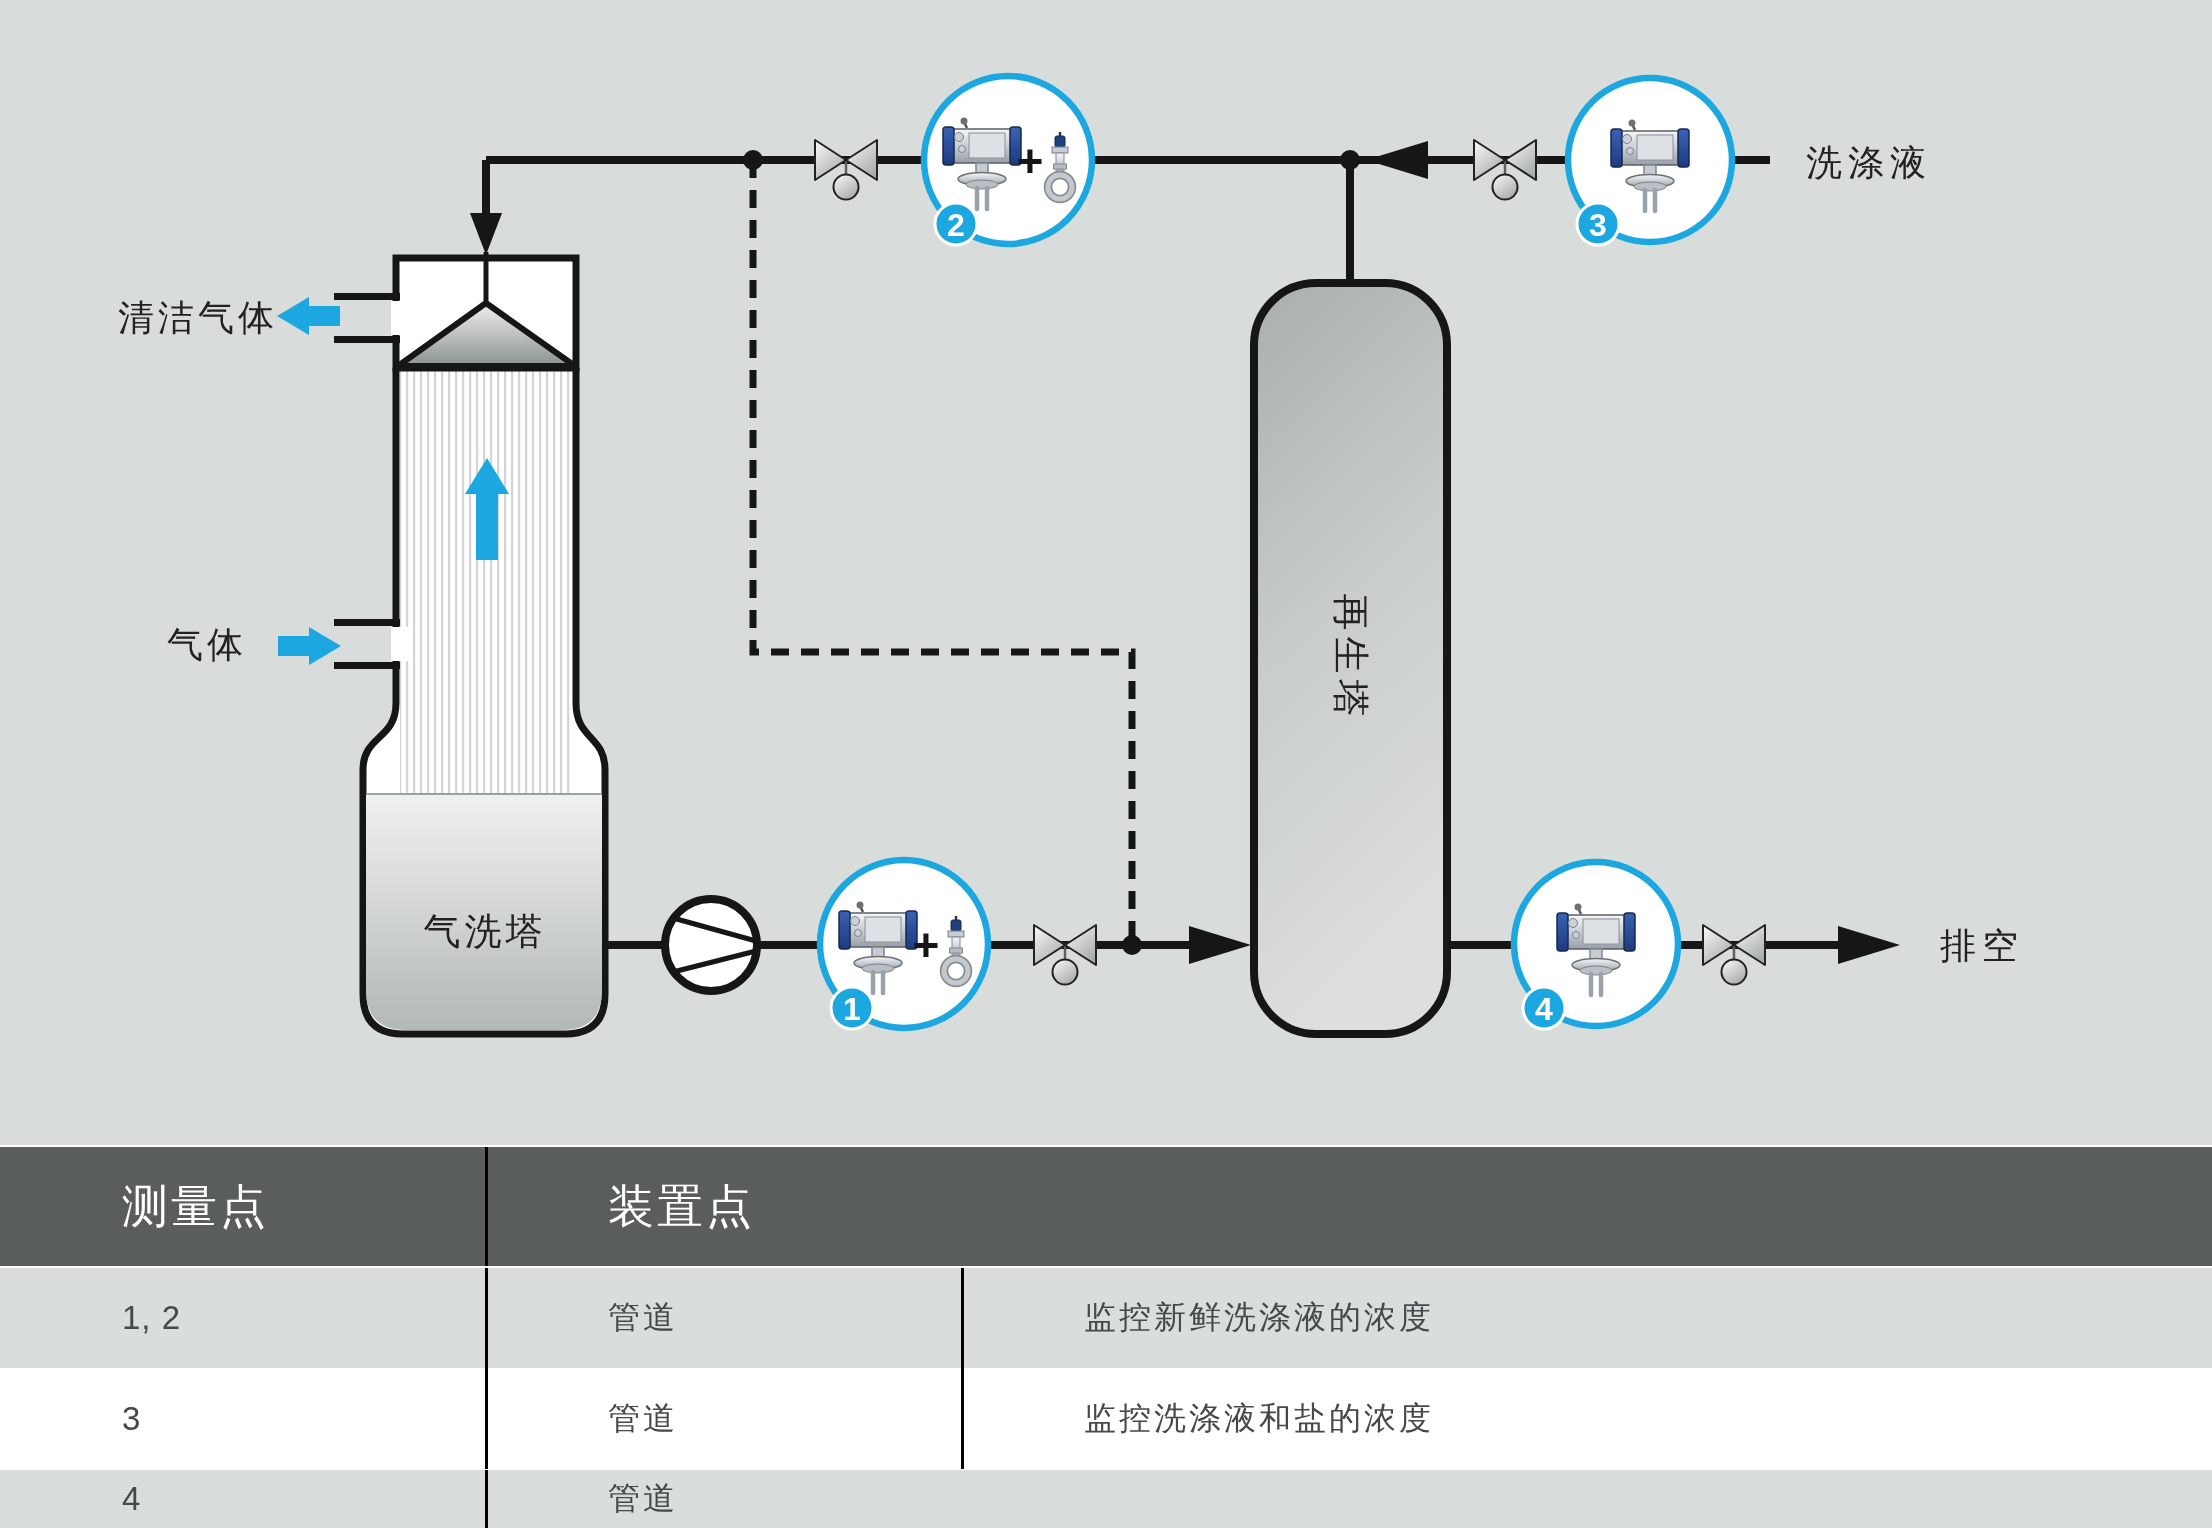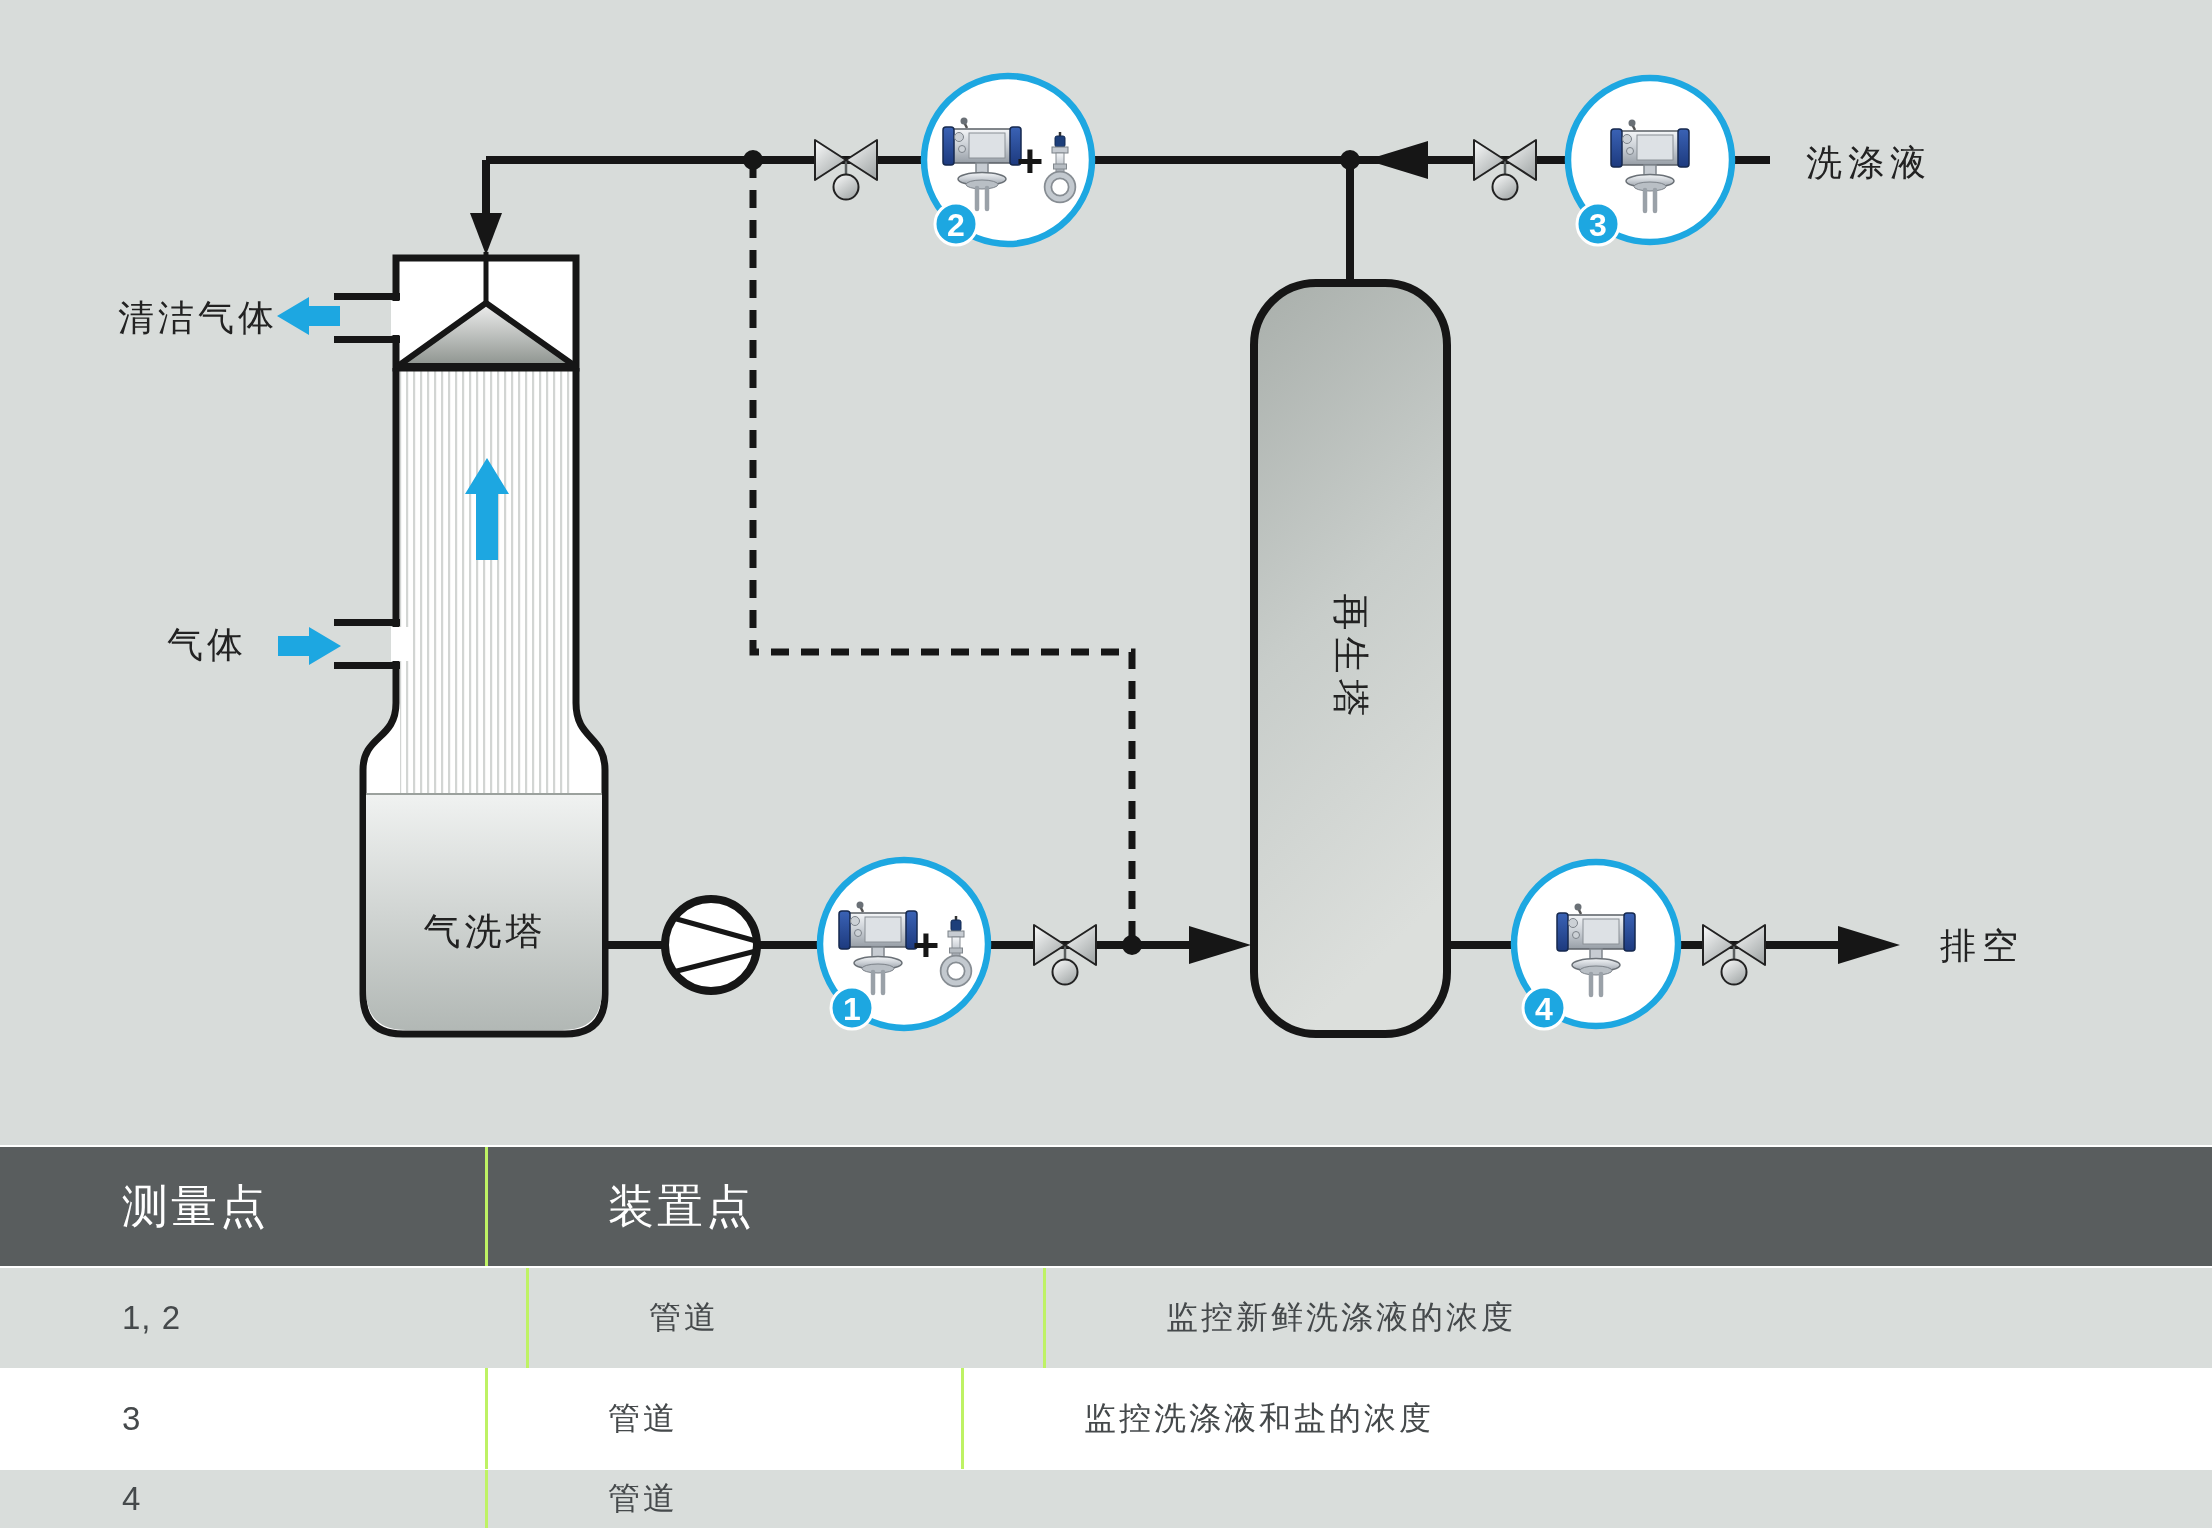--- a/index.html
+++ b/index.html
@@ -10,24 +10,24 @@
   .diagram-wrap svg{display:block;}
 
   
   .spec-table{margin-top:2px;}
   .trow{display:grid;grid-template-columns:485px 476px 1fr;}
   .cell{display:flex;align-items:center;padding-left:120px;box-sizing:border-box;
         font-size:32px;color:#45494b;
         font-family:"Liberation Serif","DejaVu Serif",serif;letter-spacing:3px;}
   .cell.num{font-family:"Liberation Sans","DejaVu Sans",sans-serif;font-size:33px;letter-spacing:1px;}
   .cell.c1{padding-left:122px;}
-  .cell.c2,.cell.c3{border-left:3px solid #bef264;}
+  .cell.c2,.cell.c3{border-left:3px solid #000000;}
   .thead{height:119px;background:#595d5e;margin-bottom:2px;}
   .thead .cell{color:#ffffff;font-size:46px;}
-  .row-a{height:100px;background:#d9dddb;gap:41px;}
+  .row-a{height:100px;background:#d9dddb;}
   .row-b{height:101px;background:#ffffff;}
   .row-c{height:58px;background:#d9dddb;margin-top:1px;}
 </style>
 </head>
 <body>
 
 <div class="stage">
 
   <div class="diagram-wrap">
   <svg width="2212" height="1145" viewBox="0 0 2212 1145" xmlns="http://www.w3.org/2000/svg">

